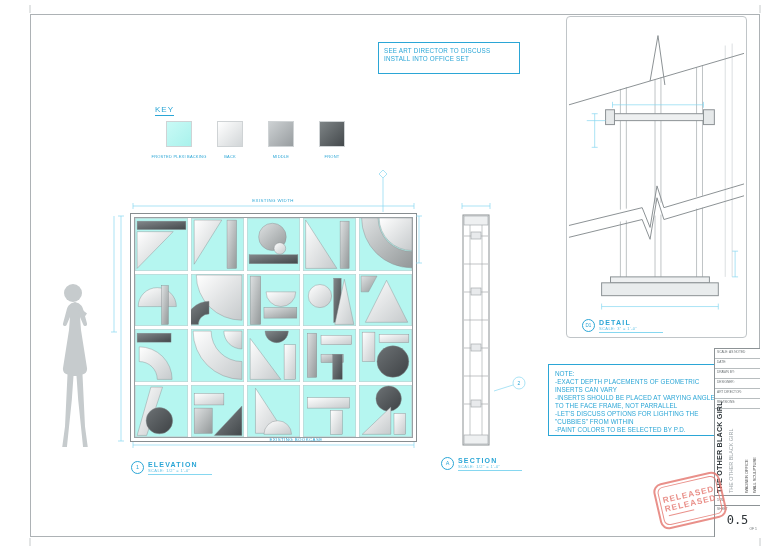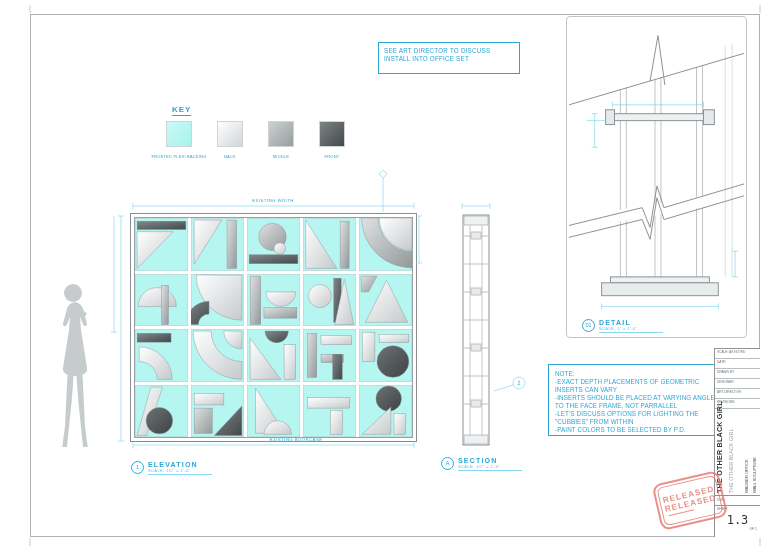--- a/index.html
+++ b/index.html
@@ -7,22 +7,22 @@
   :root{--accent:#2ba6d6;--dim:#86d7f0;--line:#8d9396;--lline:#b2b7ba;}
 
   
   .sheet{position:absolute;left:30px;top:14px;width:730px;height:523px;border:1px solid #adb2b5;box-sizing:border-box;}
 
   
   .artnote{position:absolute;left:378px;top:42px;width:142px;height:32px;border:1px solid var(--accent);
     box-sizing:border-box;padding:4px 5px;font-size:6.3px;line-height:1.3;color:var(--accent);letter-spacing:.2px;}
 
   
-  .keytitle{position:absolute;left:155px;top:105px;font-size:8px;font-weight:bold;letter-spacing:1px;
-    color:var(--accent);border-bottom:.5px solid var(--accent);padding-bottom:1px;margin-left:17px;}
+  .keytitle{position:absolute;left:155px;top:105px;font-size:8px;font-weight:normal;letter-spacing:1px;
+    color:var(--accent);border-bottom:.5px solid var(--accent);padding-bottom:1px;}
   .keyrow{position:absolute;left:166px;top:121px;display:flex;gap:25px;}
   .swcol{width:26px;display:flex;flex-direction:column;align-items:center;gap:7px;}
   .sw{width:26px;height:26px;border:.5px solid #cfd3d5;box-sizing:border-box;}
   .sw-cyan{background:linear-gradient(135deg,#c9faf6,#a9f2ec);}
   .sw-light{background:linear-gradient(135deg,#ffffff,#d2d6d8);}
   .sw-mid{background:linear-gradient(135deg,#cdd1d3,#989da0);}
   .sw-dark{background:linear-gradient(135deg,#7e8486,#44494c);}
   .swl{font-size:4px;color:var(--accent);white-space:nowrap;letter-spacing:.2px;}
 
   
@@ -390,21 +390,21 @@
     </div>
   <div class="tbmain">
     <div class="vt tb-show">THE OTHER BLACK GIRL</div>
     <div class="vt tb-show2">THE OTHER BLACK GIRL</div>
     <div class="vt tb-set">WAGNER OFFICE</div>
     <div class="vt tb-draw">WALL SCULPTURE</div>
   </div>
   <div class="tbscale">1:20</div>
   <div class="tbsheet">
     <div class="tbsl">SHEET</div>
-    <div class="tbnum">1.3</div>
+    <div class="tbnum">0.5</div>
     <div class="tbof">OF 1</div>
   </div>
 </div>
 
 <div class="stamp">
   <div class="stline">RELEASED</div>
   <div class="stline">RELEASED</div>
   <div class="stdate"></div>
 </div>
 

